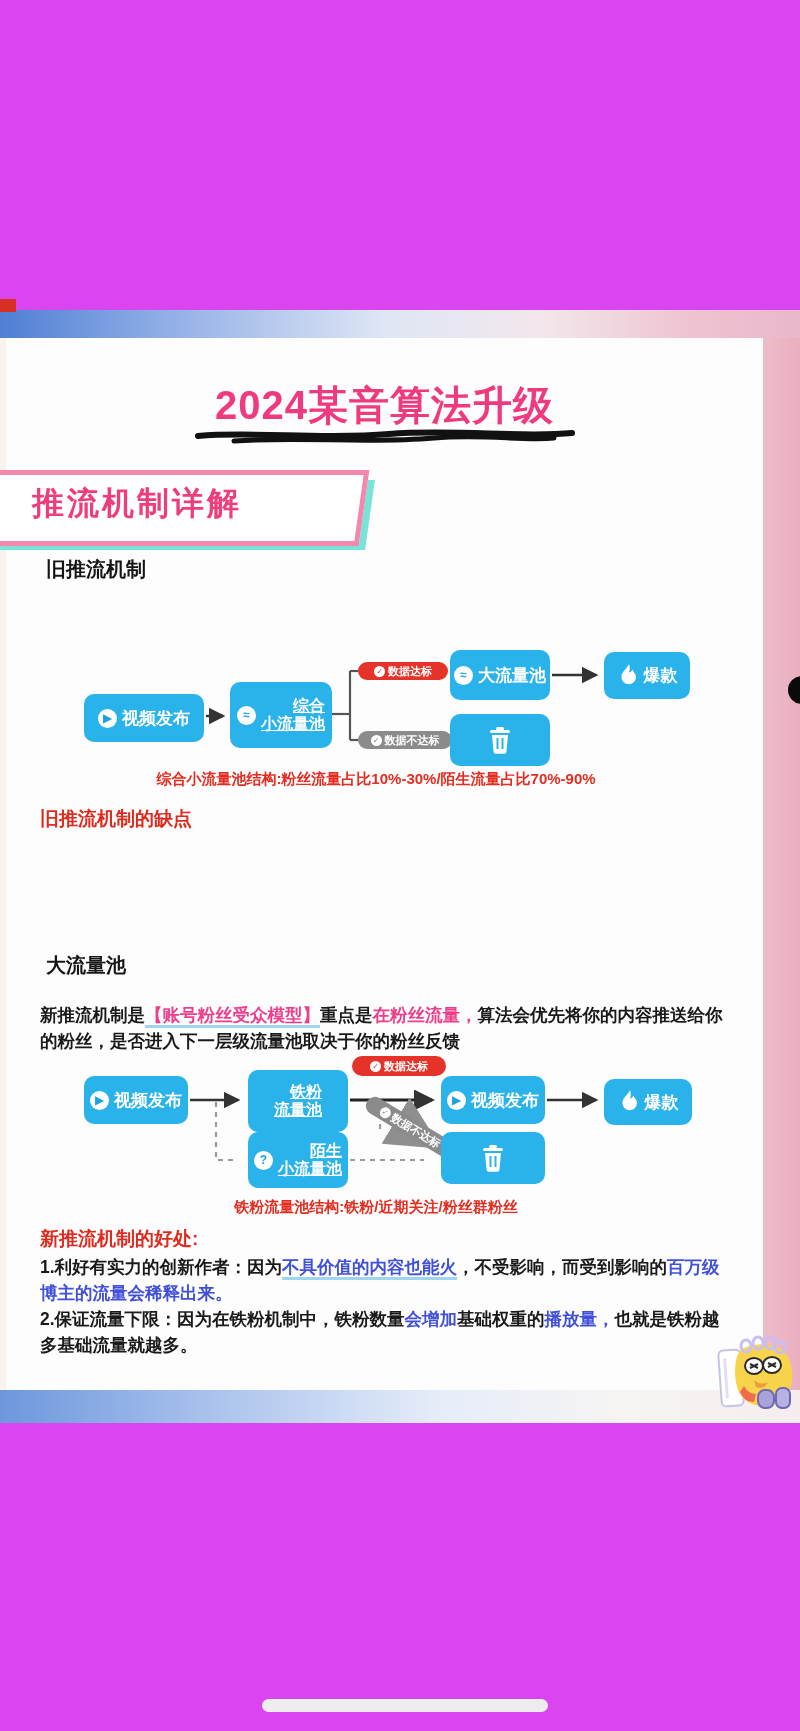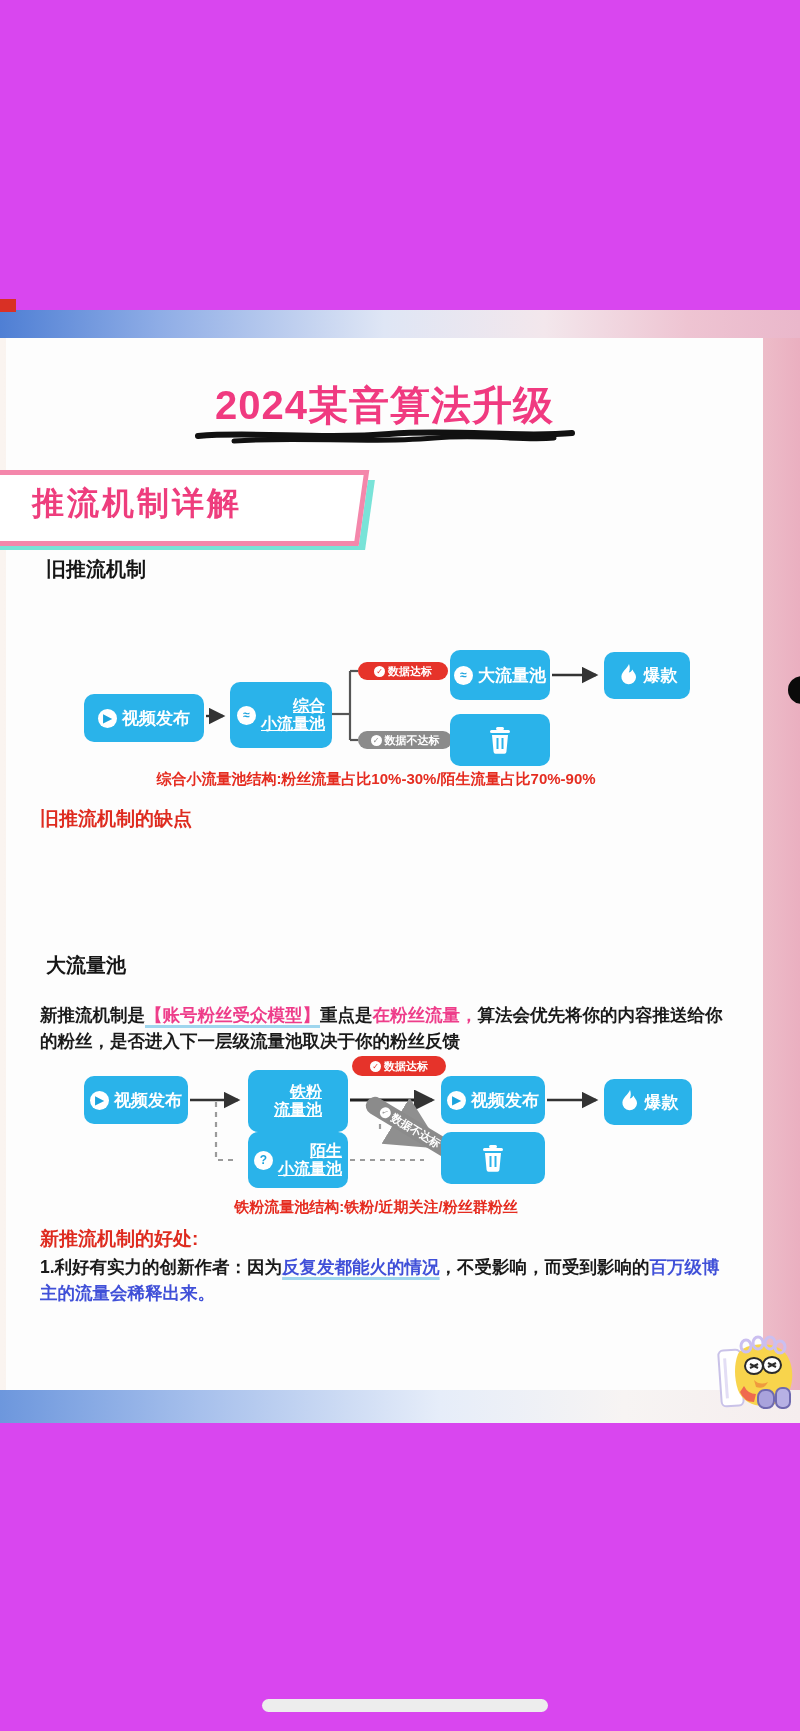--- a/index.html
+++ b/index.html
@@ -195,21 +195,22 @@
           <rect x="9" y="2" width="8" height="3" rx="1.5" fill="#fff"></rect>
           <path d="M5,10 h16 l-1.6,17 a2,2 0 0 1 -2,1.8 h-8.8 a2,2 0 0 1 -2,-1.8 Z" fill="#fff"></path>
           <line x1="10.5" y1="13" x2="10.5" y2="24" stroke="#2ab3ea" stroke-width="2"></line>
           <line x1="15.5" y1="13" x2="15.5" y2="24" stroke="#2ab3ea" stroke-width="2"></line>
         </svg>
       </div>
     </div>
     <div class="caption" style="top:860px;">铁粉流量池结构:铁粉/近期关注/粉丝群粉丝</div>
 
     <div class="h-red" style="top:888px;">新推流机制的好处:</div>
-    <div class="para" style="top:916px;"><span>1.利好有实力的创新作者：因为</span><span class="bl ulc">反复发都能火的情况</span><span>，不受影响，而受到影响的</span><span class="bl">百万级博主的流量会稀释出来。</span></div>
+    <div class="para" style="top:916px;"><span>1.利好有实力的创新作者：因为</span><span class="bl ulc">不具价值的内容也能火</span><span>，不受影响，而受到影响的</span><span class="bl">百万级博主的流量会稀释出来。</span></div>
+    <div class="para" style="top:968px;"><span>2.保证流量下限：因为在铁粉机制中，铁粉数量</span><span class="bl">会增加</span><span>基础权重的</span><span class="bl">播放量，</span><span>也就是铁粉越多基础流量就越多。</span></div>
   </div>
 
   <svg class="mascot" width="84" height="88" viewBox="0 0 84 88">
     <rect x="6" y="22" width="22" height="56" rx="5" fill="#fff" stroke="#c9c2e8" stroke-width="2" transform="rotate(-4 17 50)"></rect>
     <line x1="12" y1="30" x2="12" y2="70" stroke="#e3def5" stroke-width="3" transform="rotate(-4 17 50)"></line>
     <path d="M24,26 C30,14 62,12 72,26 C82,40 80,66 66,74 C50,82 30,78 24,62 C20,50 20,36 24,26 Z" fill="#f8d44c"></path>
     <ellipse cx="32" cy="18" rx="5" ry="6" fill="none" stroke="#cbbff0" stroke-width="3"></ellipse>
     <ellipse cx="44" cy="15" rx="5" ry="6" fill="none" stroke="#cbbff0" stroke-width="3"></ellipse>
     <ellipse cx="56" cy="15" rx="5" ry="6" fill="none" stroke="#cbbff0" stroke-width="3"></ellipse>
     <ellipse cx="66" cy="19" rx="5" ry="6" fill="none" stroke="#cbbff0" stroke-width="3"></ellipse>

